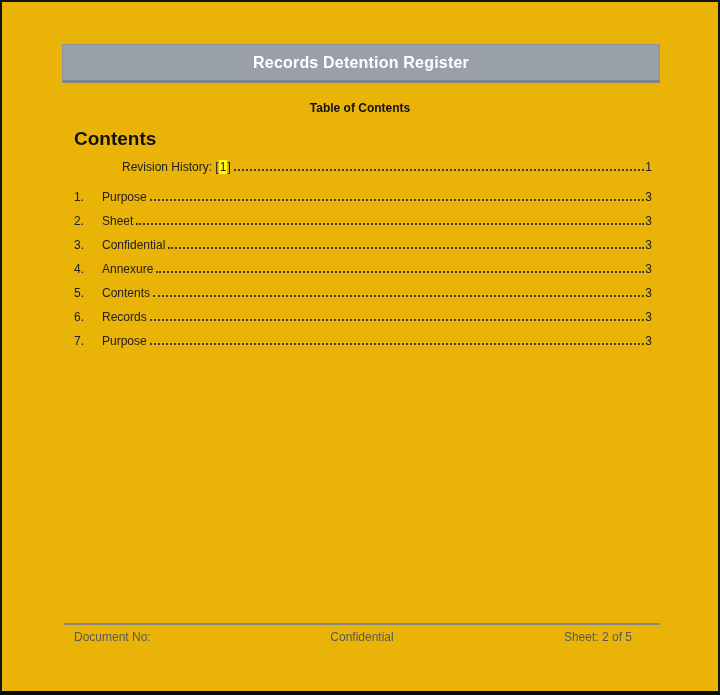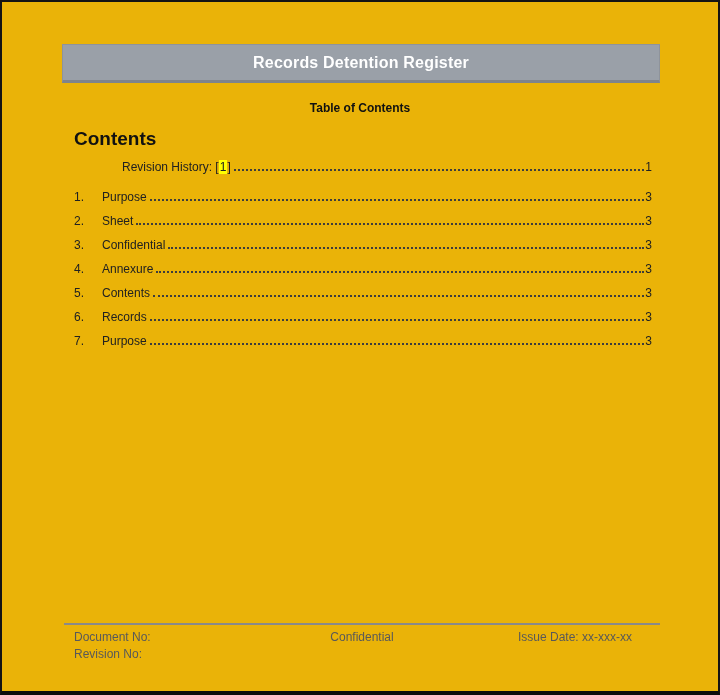--- a/index.html
+++ b/index.html
@@ -149,23 +149,22 @@
         <span class="toc-num">7.</span>
         <span class="toc-label">Purpose</span>
         <span class="toc-leader"></span>
         <span class="toc-page">3</span>
       </div>
     </div>
 
   <div class="footer" style="color: rgb(89, 89, 89); border-top-color: rgb(138, 138, 138);">
     <div class="footer-left">
       <div>Document No:</div>
-      <div>Revision No:</div>
     </div>
     <div class="footer-center">
       <div>Confidential</div>
     </div>
     <div class="footer-right">
-      <div>Issue Date: xx-xxx-xx</div>
+      <div>Sheet: 2 of 5</div>
     </div>
   </div>
 
 </div>
 
 </body></html>

